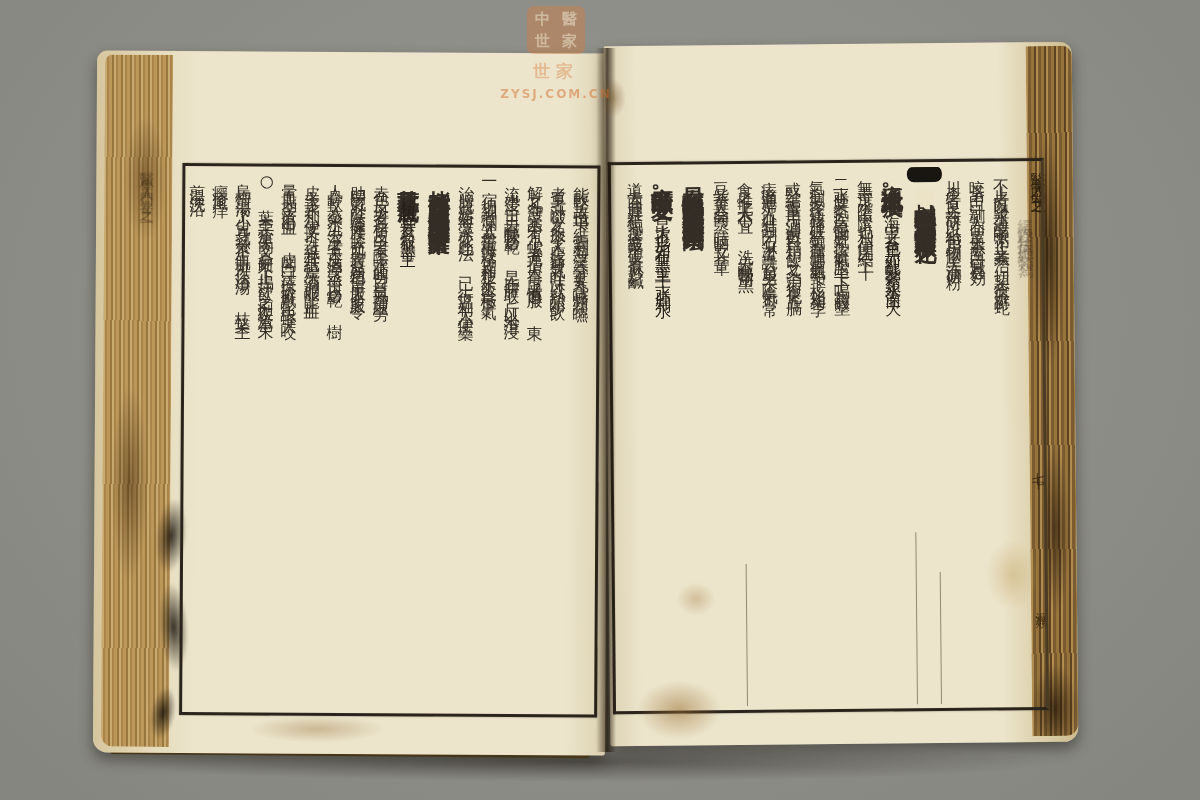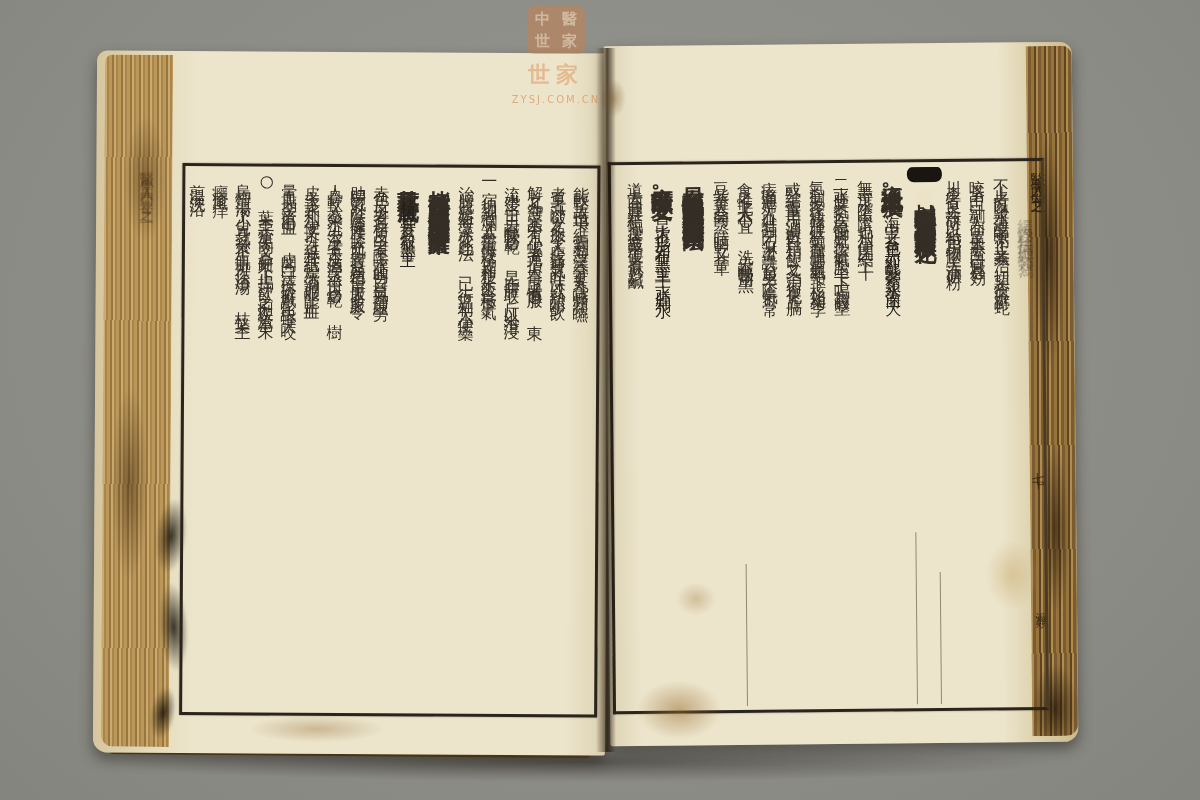--- a/index.html
+++ b/index.html
@@ -79,24 +79,24 @@
     background:radial-gradient(ellipse,rgba(140,100,45,.35),rgba(140,100,45,0) 75%);}
   .stain-e{left:600px;top:78px;width:26px;height:40px;
     background:radial-gradient(ellipse,rgba(110,75,30,.45),rgba(110,75,30,0) 70%);}
   
   .watermark{position:absolute;left:497px;top:6px;width:118px;text-align:center;opacity:.62;
     pointer-events:none;}
   .seal{width:58px;height:48px;margin:0 auto;border-radius:7px;
     background:rgba(222,122,52,.6);display:grid;grid-template-columns:1fr 1fr;
     align-items:center;justify-items:center;padding:2px;box-sizing:border-box;}
   .seal span{font-size:15px;color:rgba(255,226,190,.85);font-weight:bold;}
-  .seal-row2{margin-top:6px;font-size:22px;letter-spacing:6px;color:rgba(215,115,45,.6);
+  .seal-row2{margin-top:6px;font-size:17px;letter-spacing:6px;color:rgba(215,115,45,.6);
     font-weight:bold;}
-  .wm-caption{margin-top:4px;font-size:10px;letter-spacing:2px;color:rgba(210,110,45,.8);
-    font-weight:normal;}
+  .wm-caption{margin-top:4px;font-size:12px;letter-spacing:2px;color:rgba(210,110,45,.8);
+    font-weight:bold;}
 </style>
 </head>
 <body>
 
 <div class="stage">
 
   <div class="floor-shadow"></div>
   <div class="under-edge under-left"></div>
   <div class="under-edge under-right"></div>
 

